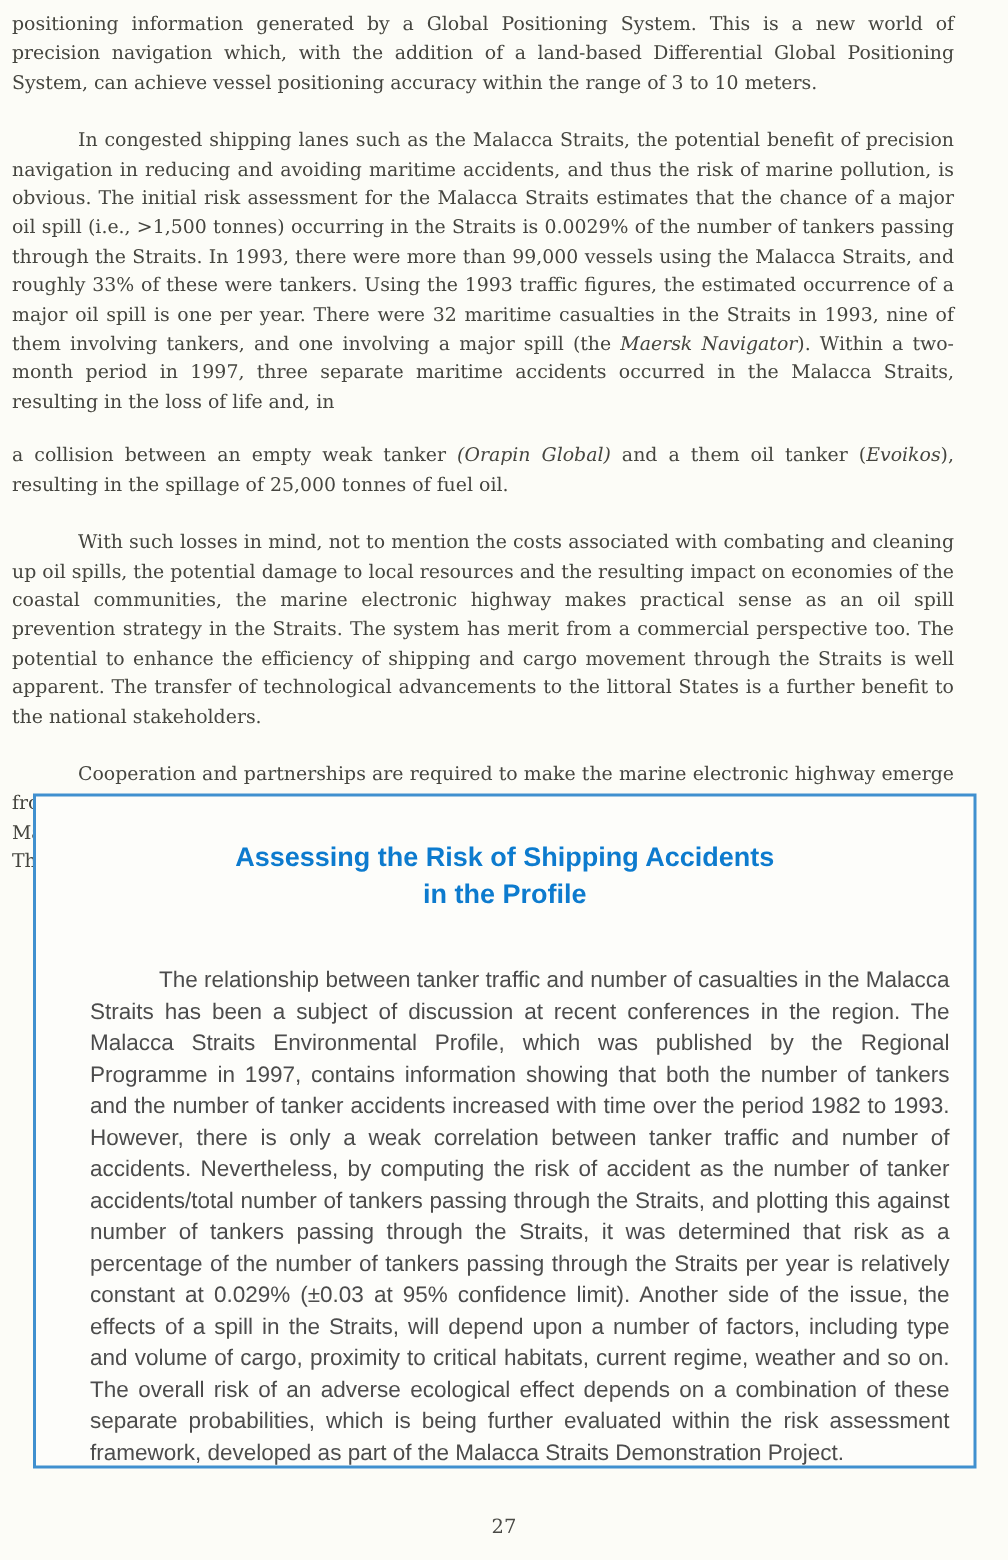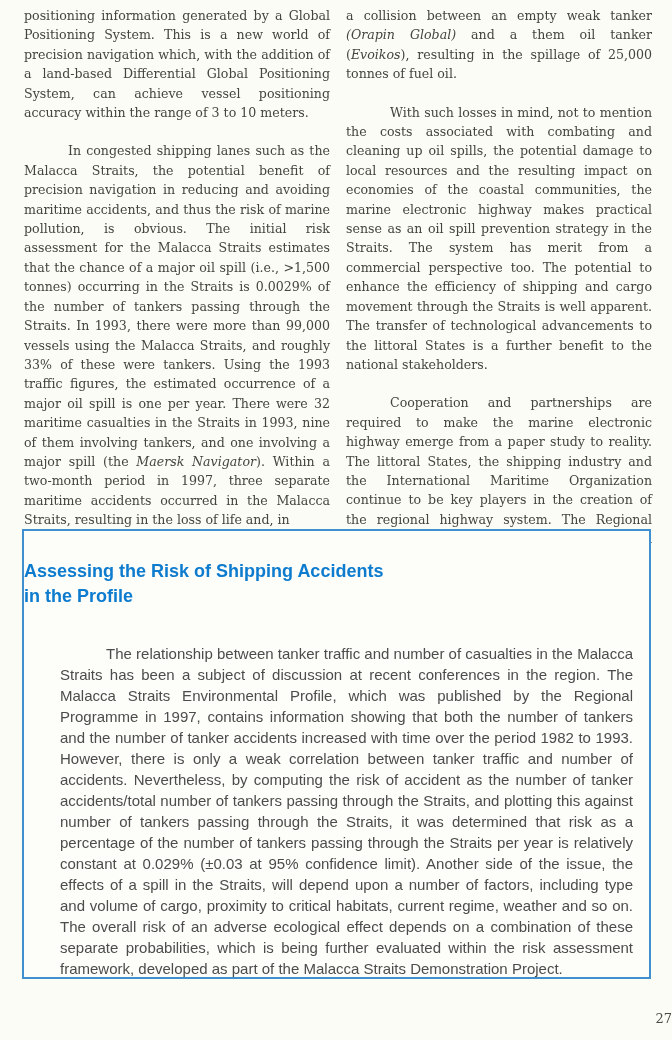--- a/index.html
+++ b/index.html
@@ -6,24 +6,25 @@
   .page {
     position: relative;
     width: 672px;
     height: 1040px;
     background: #fcfcf7;
     overflow: hidden;
   }
   .columns {
     position: absolute;
     top: 6px;
-    left: 24px;
+    left: 8px;
     width: 628px;
     display: flex;
     gap: 16px;
+    flex-direction: column;
   }
   .col {
     flex: 1;
     font-family: "DejaVu Serif", serif;
     font-size: 12.6px;
     line-height: 19.4px;
     color: #45453f;
     text-align: justify;
   }
   .para { margin: 0; }
@@ -36,41 +37,42 @@
     left: 22px;
     top: 529px;
     width: 629px;
     height: 450px;
     box-sizing: border-box;
     border: 2px solid #4090cf;
     background: #fdfdfa;
   }
   .box-title {
     margin: 28px 0 0 0;
+    text-align: center;
     font-family: "Liberation Sans", sans-serif;
     font-weight: bold;
     font-size: 18px;
     line-height: 25px;
     color: #0d7bce;
   }
   .box-para {
     margin: 34px 16px 0 36px;
     font-family: "Liberation Sans", sans-serif;
     font-size: 15px;
     line-height: 21px;
     color: #4c4c4c;
     text-align: justify;
     text-indent: 46px;
   }
   .page-number {
     position: absolute;
     top: 1011px;
     left: 0;
     width: 100%;
-    text-align: right;
+    text-align: center;
     font-family: "DejaVu Serif", serif;
     font-size: 13px;
     color: #4a4a46;
   }
 </style>
 </head>
 <body>
 
 <div class="page">
 

